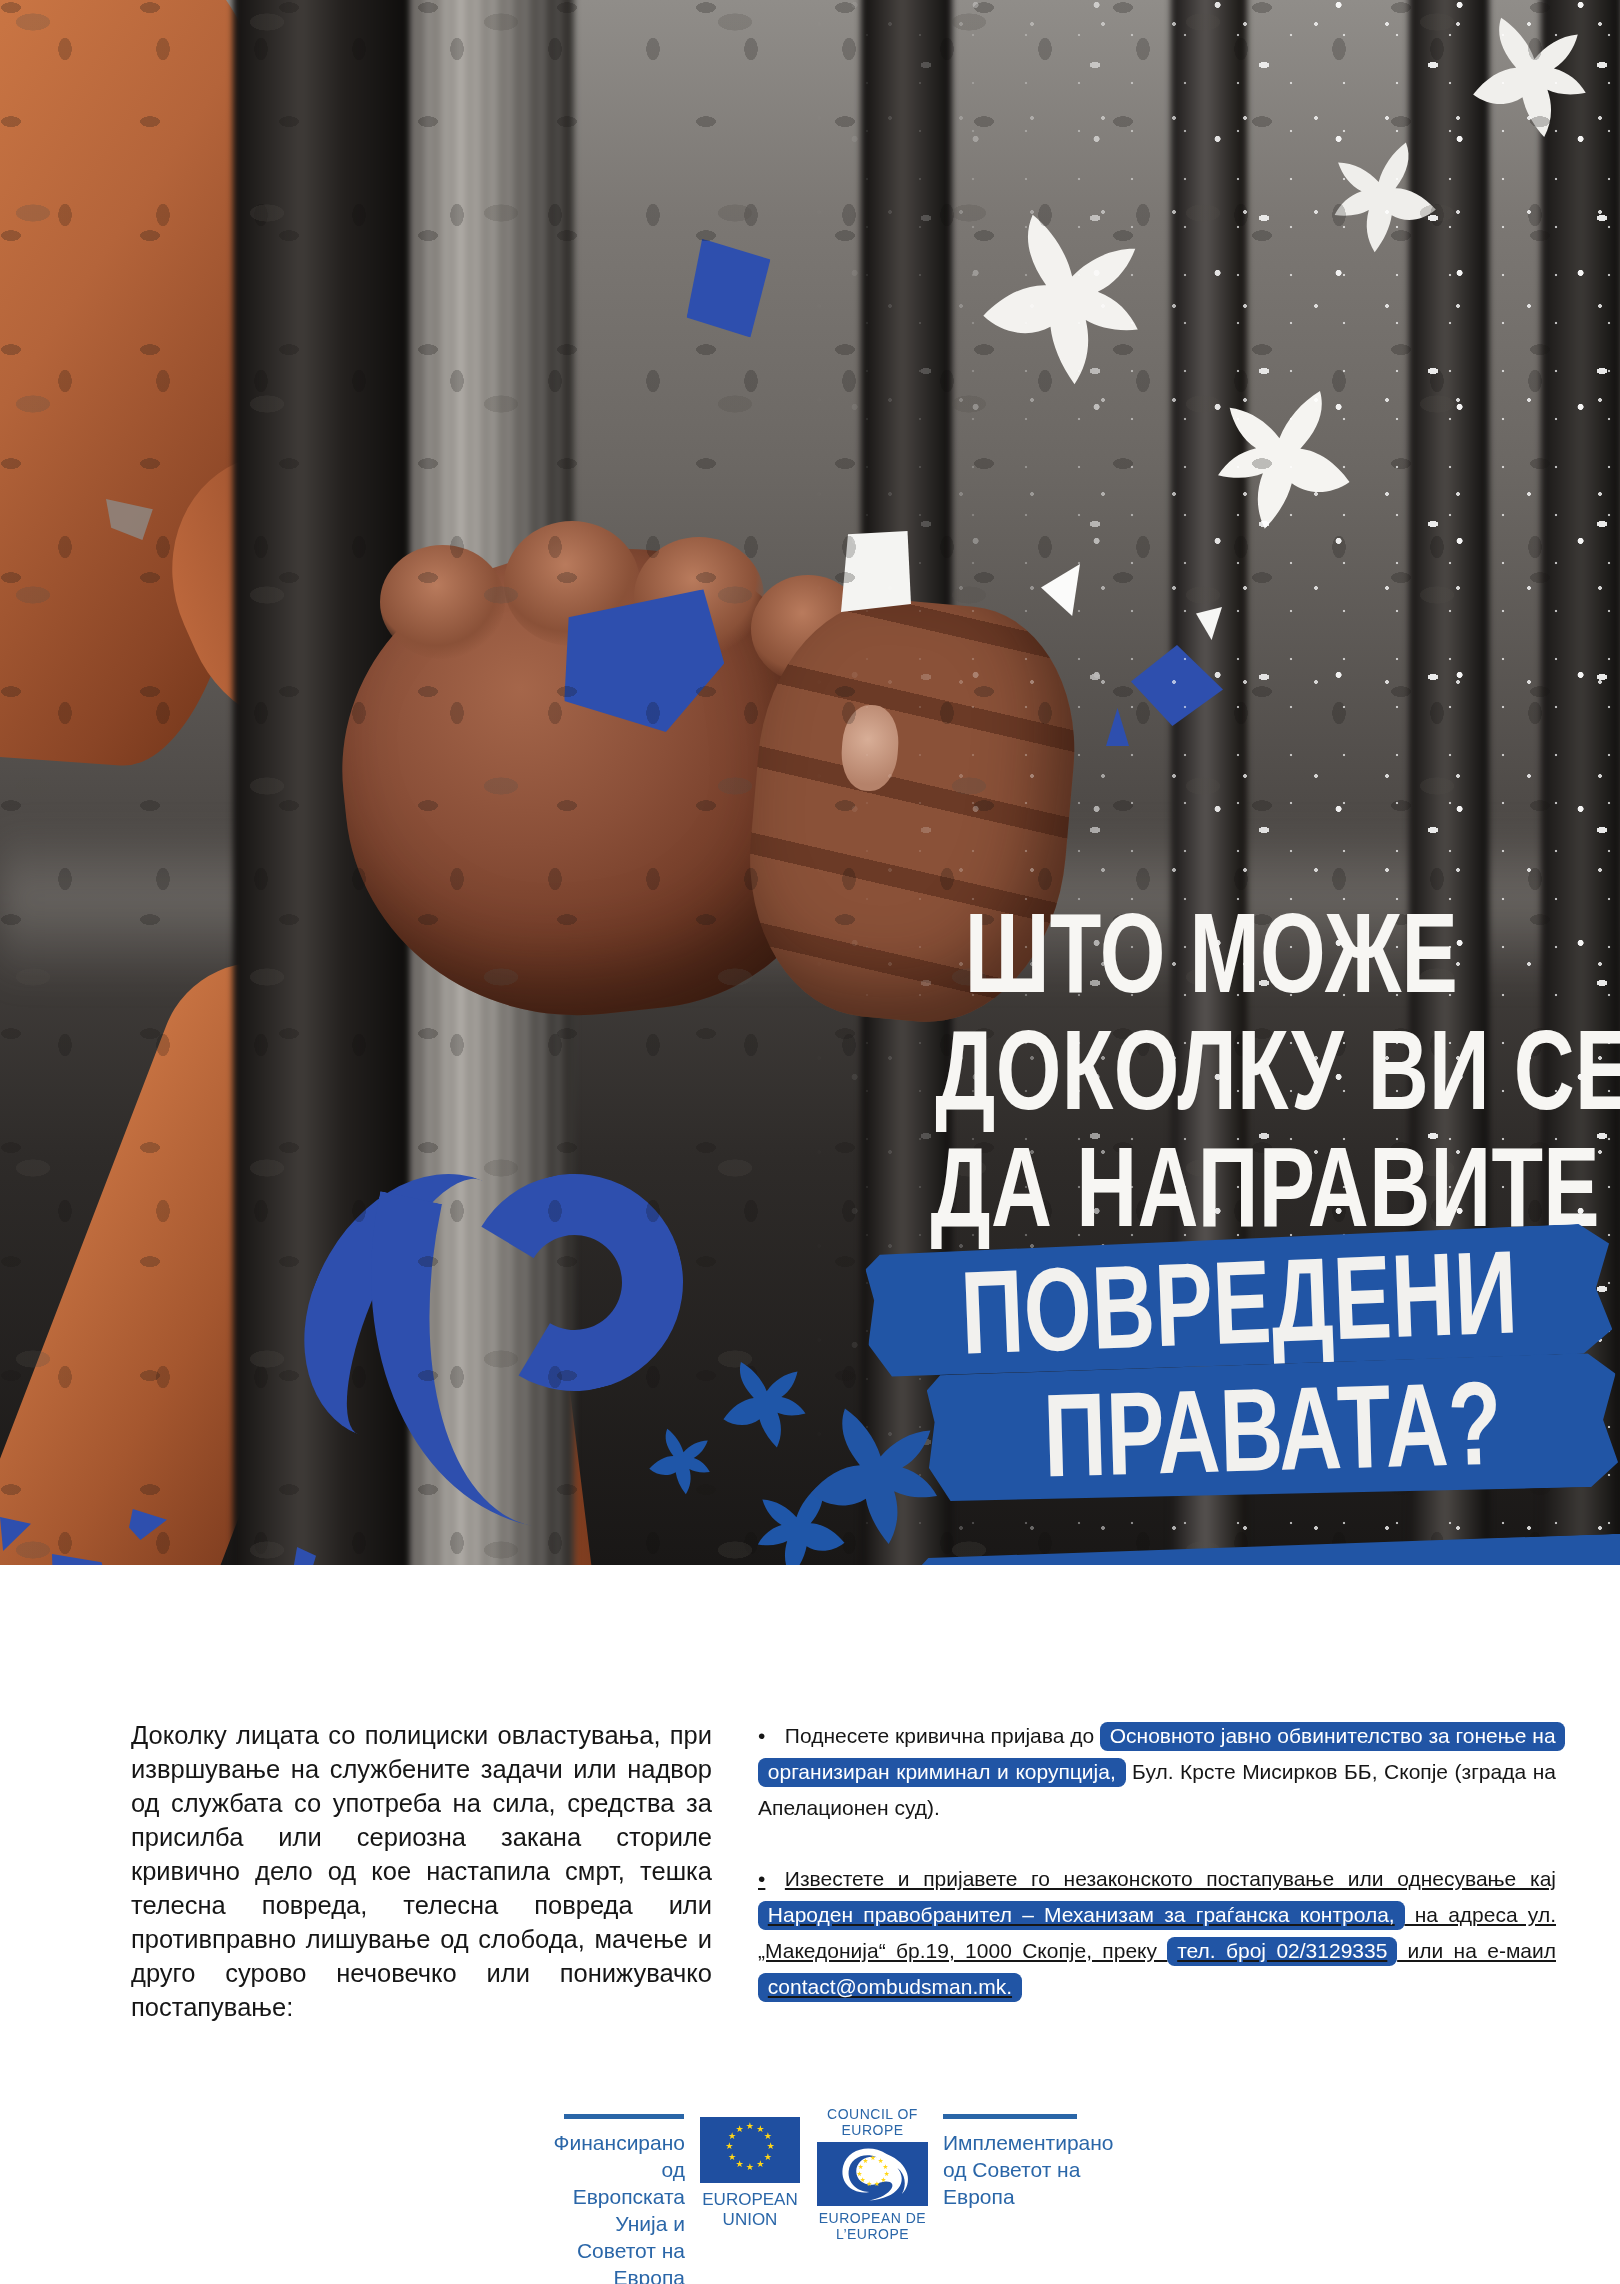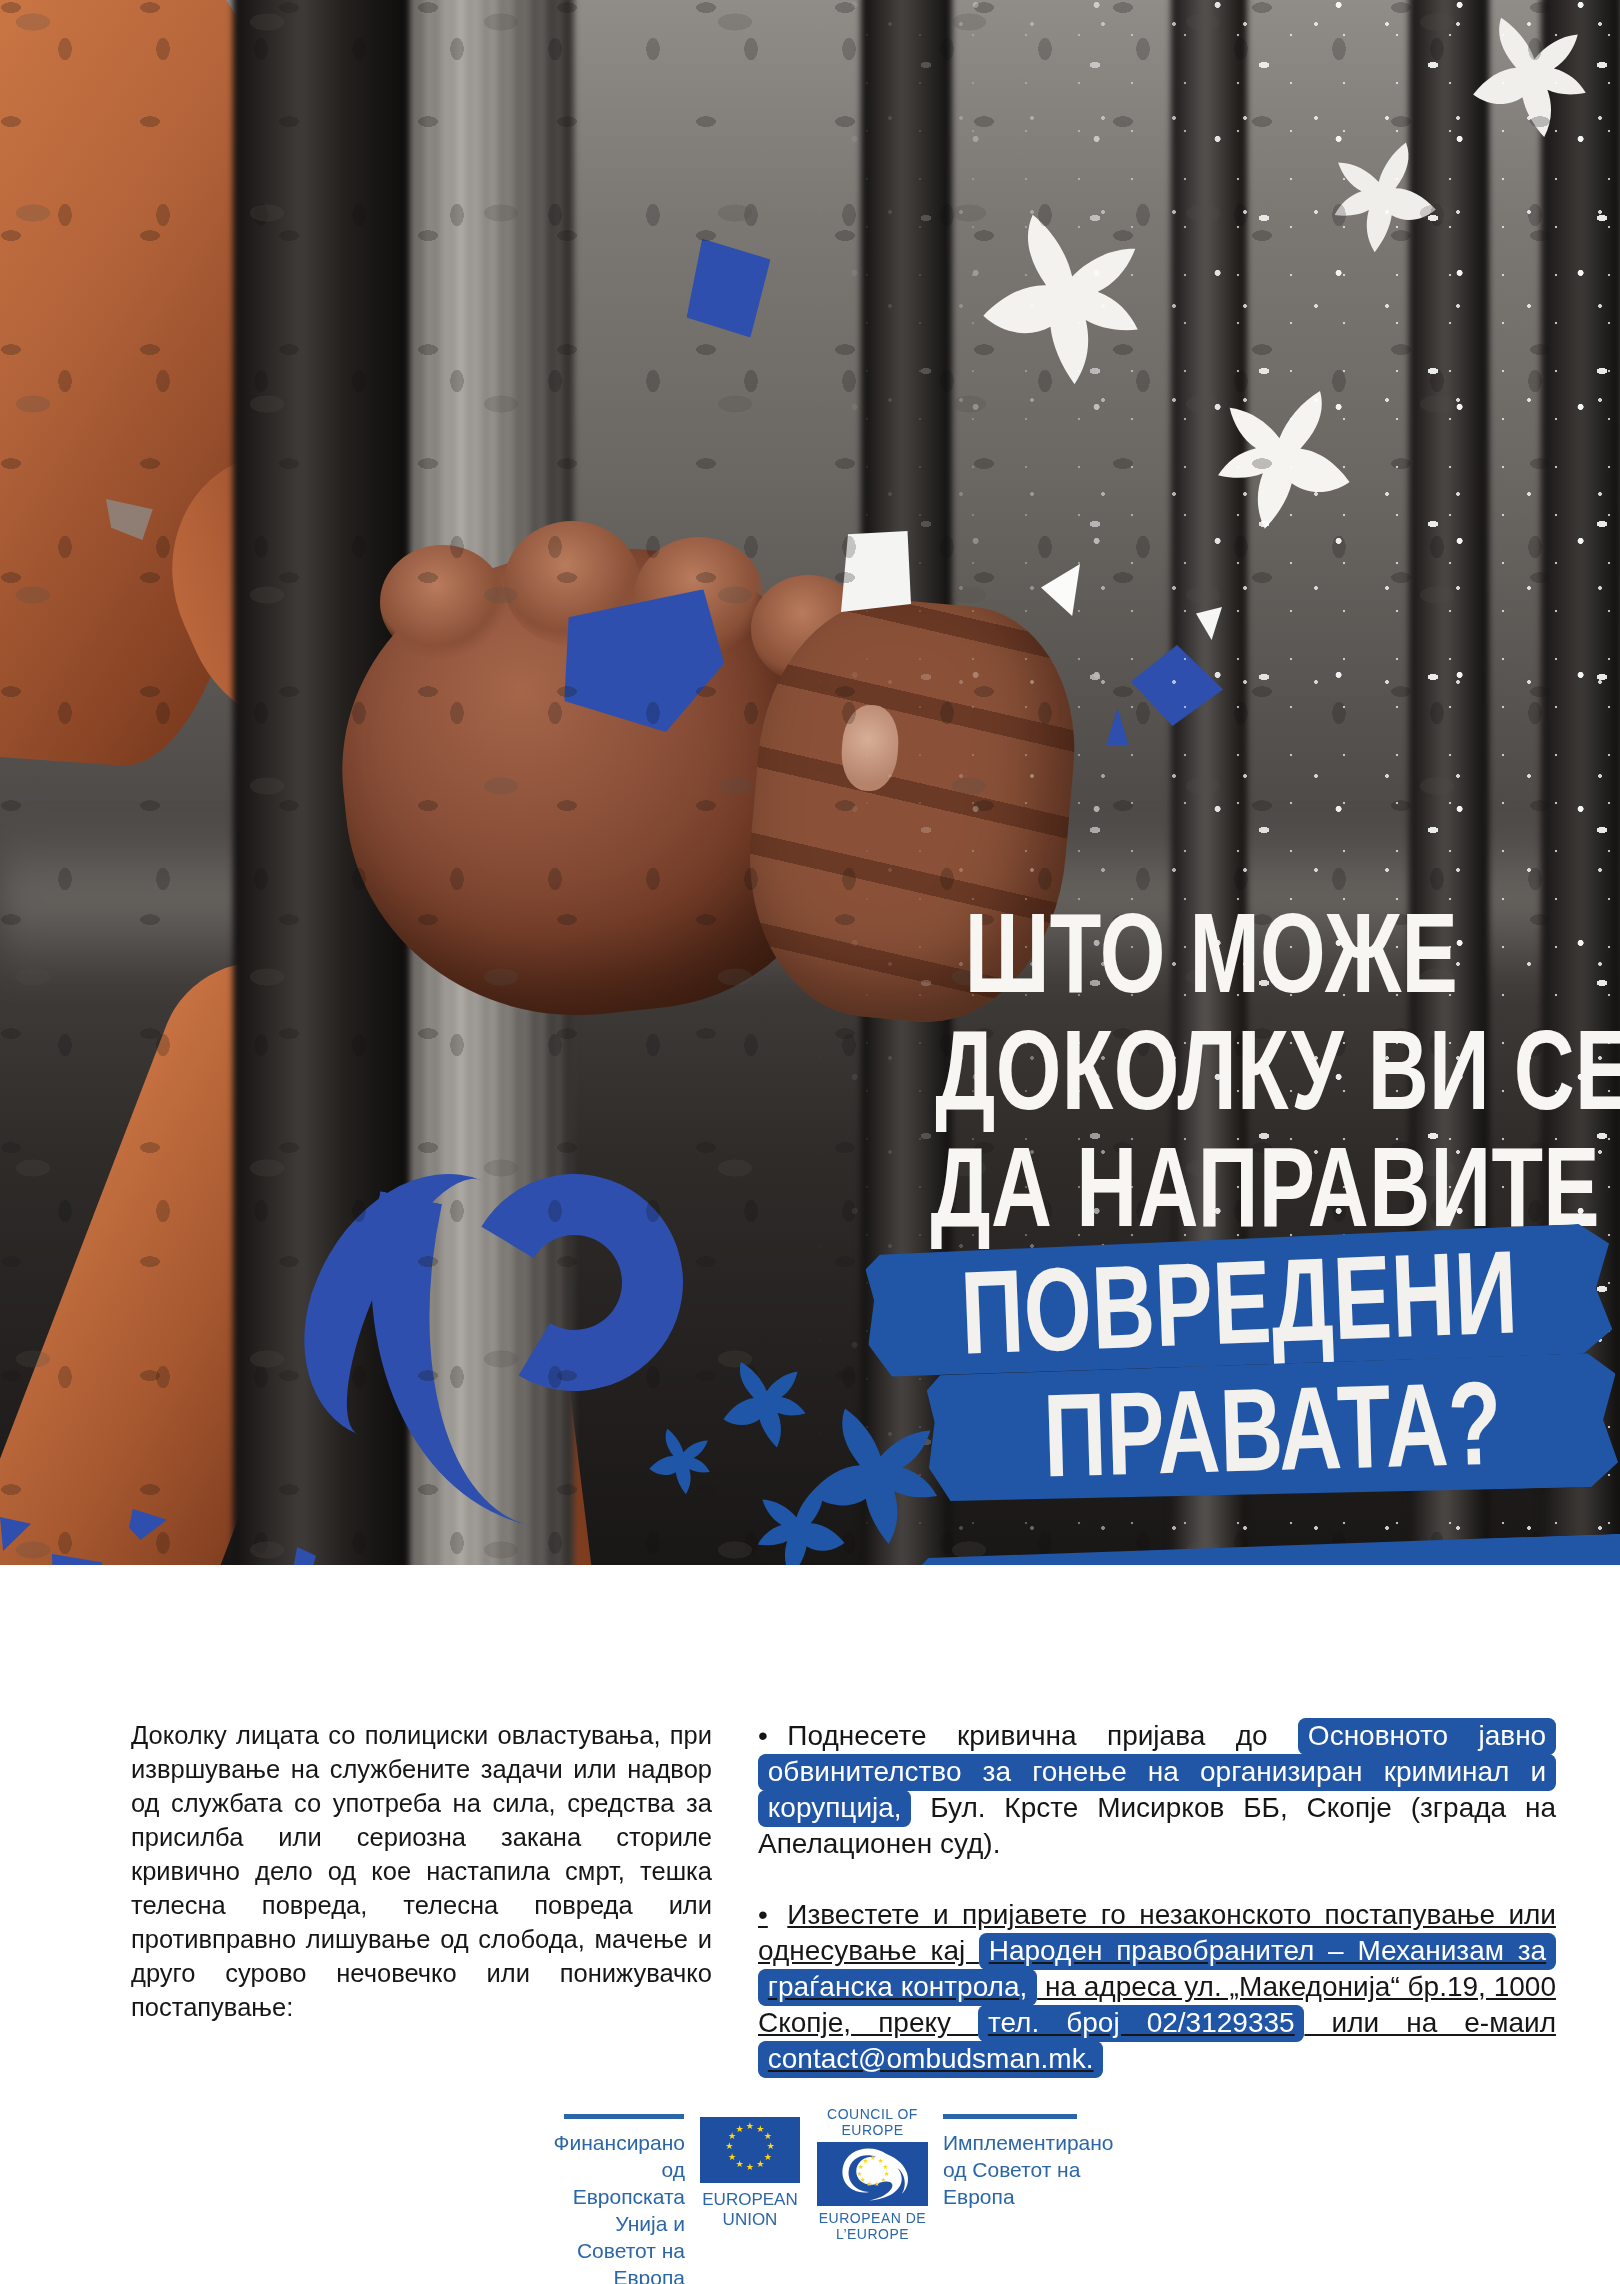--- a/index.html
+++ b/index.html
@@ -88,21 +88,21 @@
 
   .banner { position:absolute; left:907px; top:1544px; width:770px; height:131px; background:#2155a5;
       transform:rotate(-1.8deg); display:flex; align-items:center; color:#f2f1ee; font-weight:700;
       clip-path:polygon(0% 20%,3% 2%,97% 0%,99% 30%,100% 55%,98% 80%,95% 100%,2% 96%,0% 60%); }
   .banner .txt { font-size:69px; white-space:nowrap; padding-left:34px; transform:scaleX(.70); transform-origin:left center; letter-spacing:1.1px; }
 
   
   .content { position:absolute; left:0; top:1565px; width:1621px; height:719px; background:#fff; }
   .col-left { position:absolute; left:131px; top:153px; width:581px; font-size:25.5px; line-height:34px;
       color:#161616; text-align:justify; }
-  .col-right { position:absolute; left:758px; top:153px; width:798px; font-size:28px; line-height:36px;
+  .col-right { position:absolute; left:758px; top:153px; width:798px; font-size:21px; line-height:36px;
       color:#161616; text-align:justify; }
   .col-right p + p { margin-top:35px;text-decoration:underline; }
   .hl { background:#2155a5; color:#fff; padding:1.6px 9.8px 3.8px; border-radius:7.6px;
       -webkit-box-decoration-break:clone; box-decoration-break:clone; }
   .bullet-marker { padding-right:19.5px; }
 
   
   .footer { position:absolute; left:547px; top:549px; width:534px; height:103px; color:#2a66a8; }
   .rule { position:absolute; height:4.9px; background:#2a66a8; top:0; }
   .note { position:absolute; top:15px; font-size:21px; line-height:27px; white-space:pre-line; }

